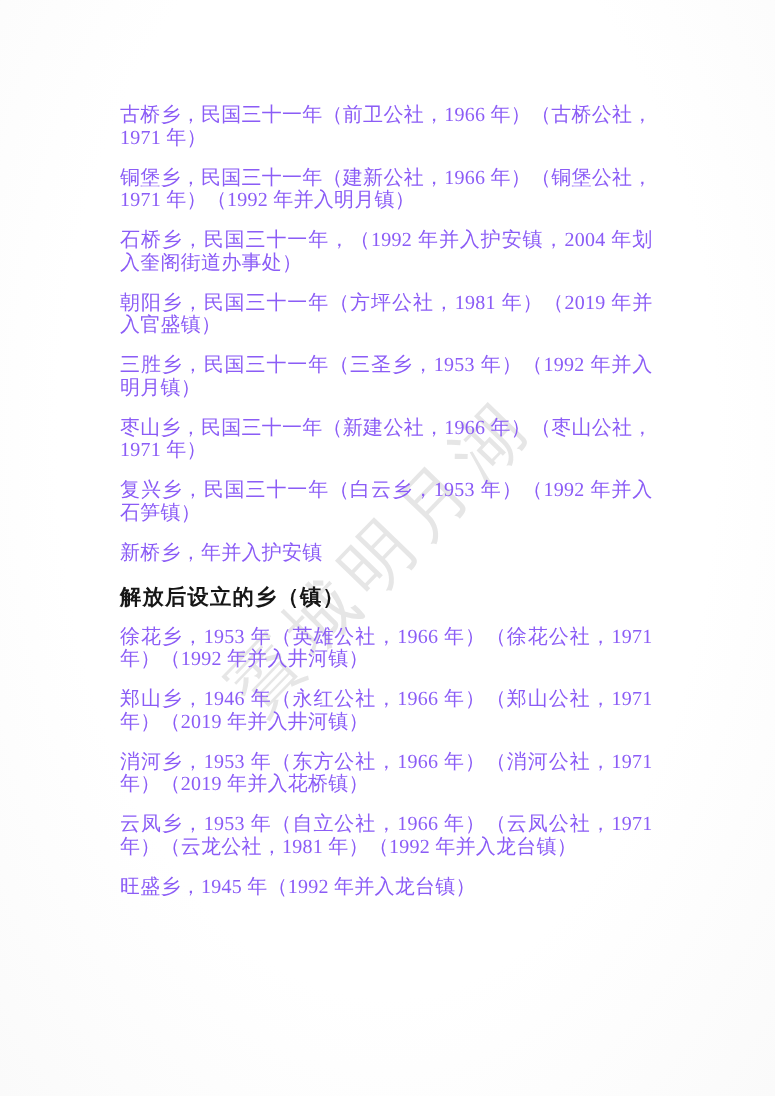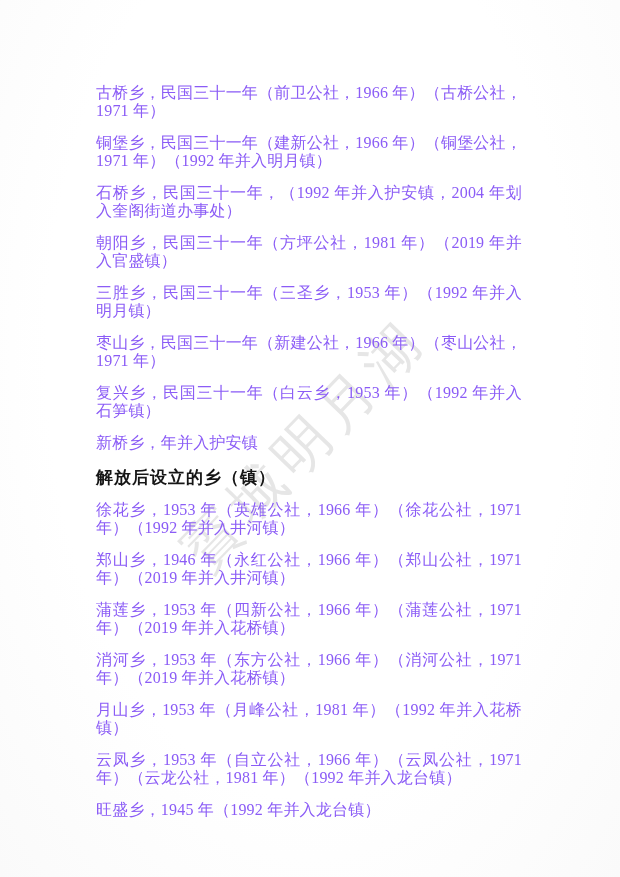--- a/index.html
+++ b/index.html
@@ -81,21 +81,19 @@
         <p class="entry">枣山乡，民国三十一年（新建公社，1966 年）（枣山公社，1971 年）</p>
         <p class="entry">复兴乡，民国三十一年（白云乡，1953 年）（1992 年并入石笋镇）</p>
         <p class="entry">新桥乡，年并入护安镇</p>
       </div>
 
     <h2 class="section-heading">解放后设立的乡（镇）</h2>
 
     <div>
         <p class="entry">徐花乡，1953 年（英雄公社，1966 年）（徐花公社，1971 年）（1992 年并入井河镇）</p>
         <p class="entry">郑山乡，1946 年（永红公社，1966 年）（郑山公社，1971 年）（2019 年并入井河镇）</p>
-        <p class="entry">蒲莲乡，1953 年（四新公社，1966 年）（蒲莲公社，1971 年）（2019 年并入花桥镇）</p>
         <p class="entry">消河乡，1953 年（东方公社，1966 年）（消河公社，1971 年）（2019 年并入花桥镇）</p>
-        <p class="entry">月山乡，1953 年（月峰公社，1981 年）（1992 年并入花桥镇）</p>
         <p class="entry">云凤乡，1953 年（自立公社，1966 年）（云凤公社，1971 年）（云龙公社，1981 年）（1992 年并入龙台镇）</p>
         <p class="entry">旺盛乡，1945 年（1992 年并入龙台镇）</p>
       </div>
 
   </div>
 </div>
 
 </body></html>

